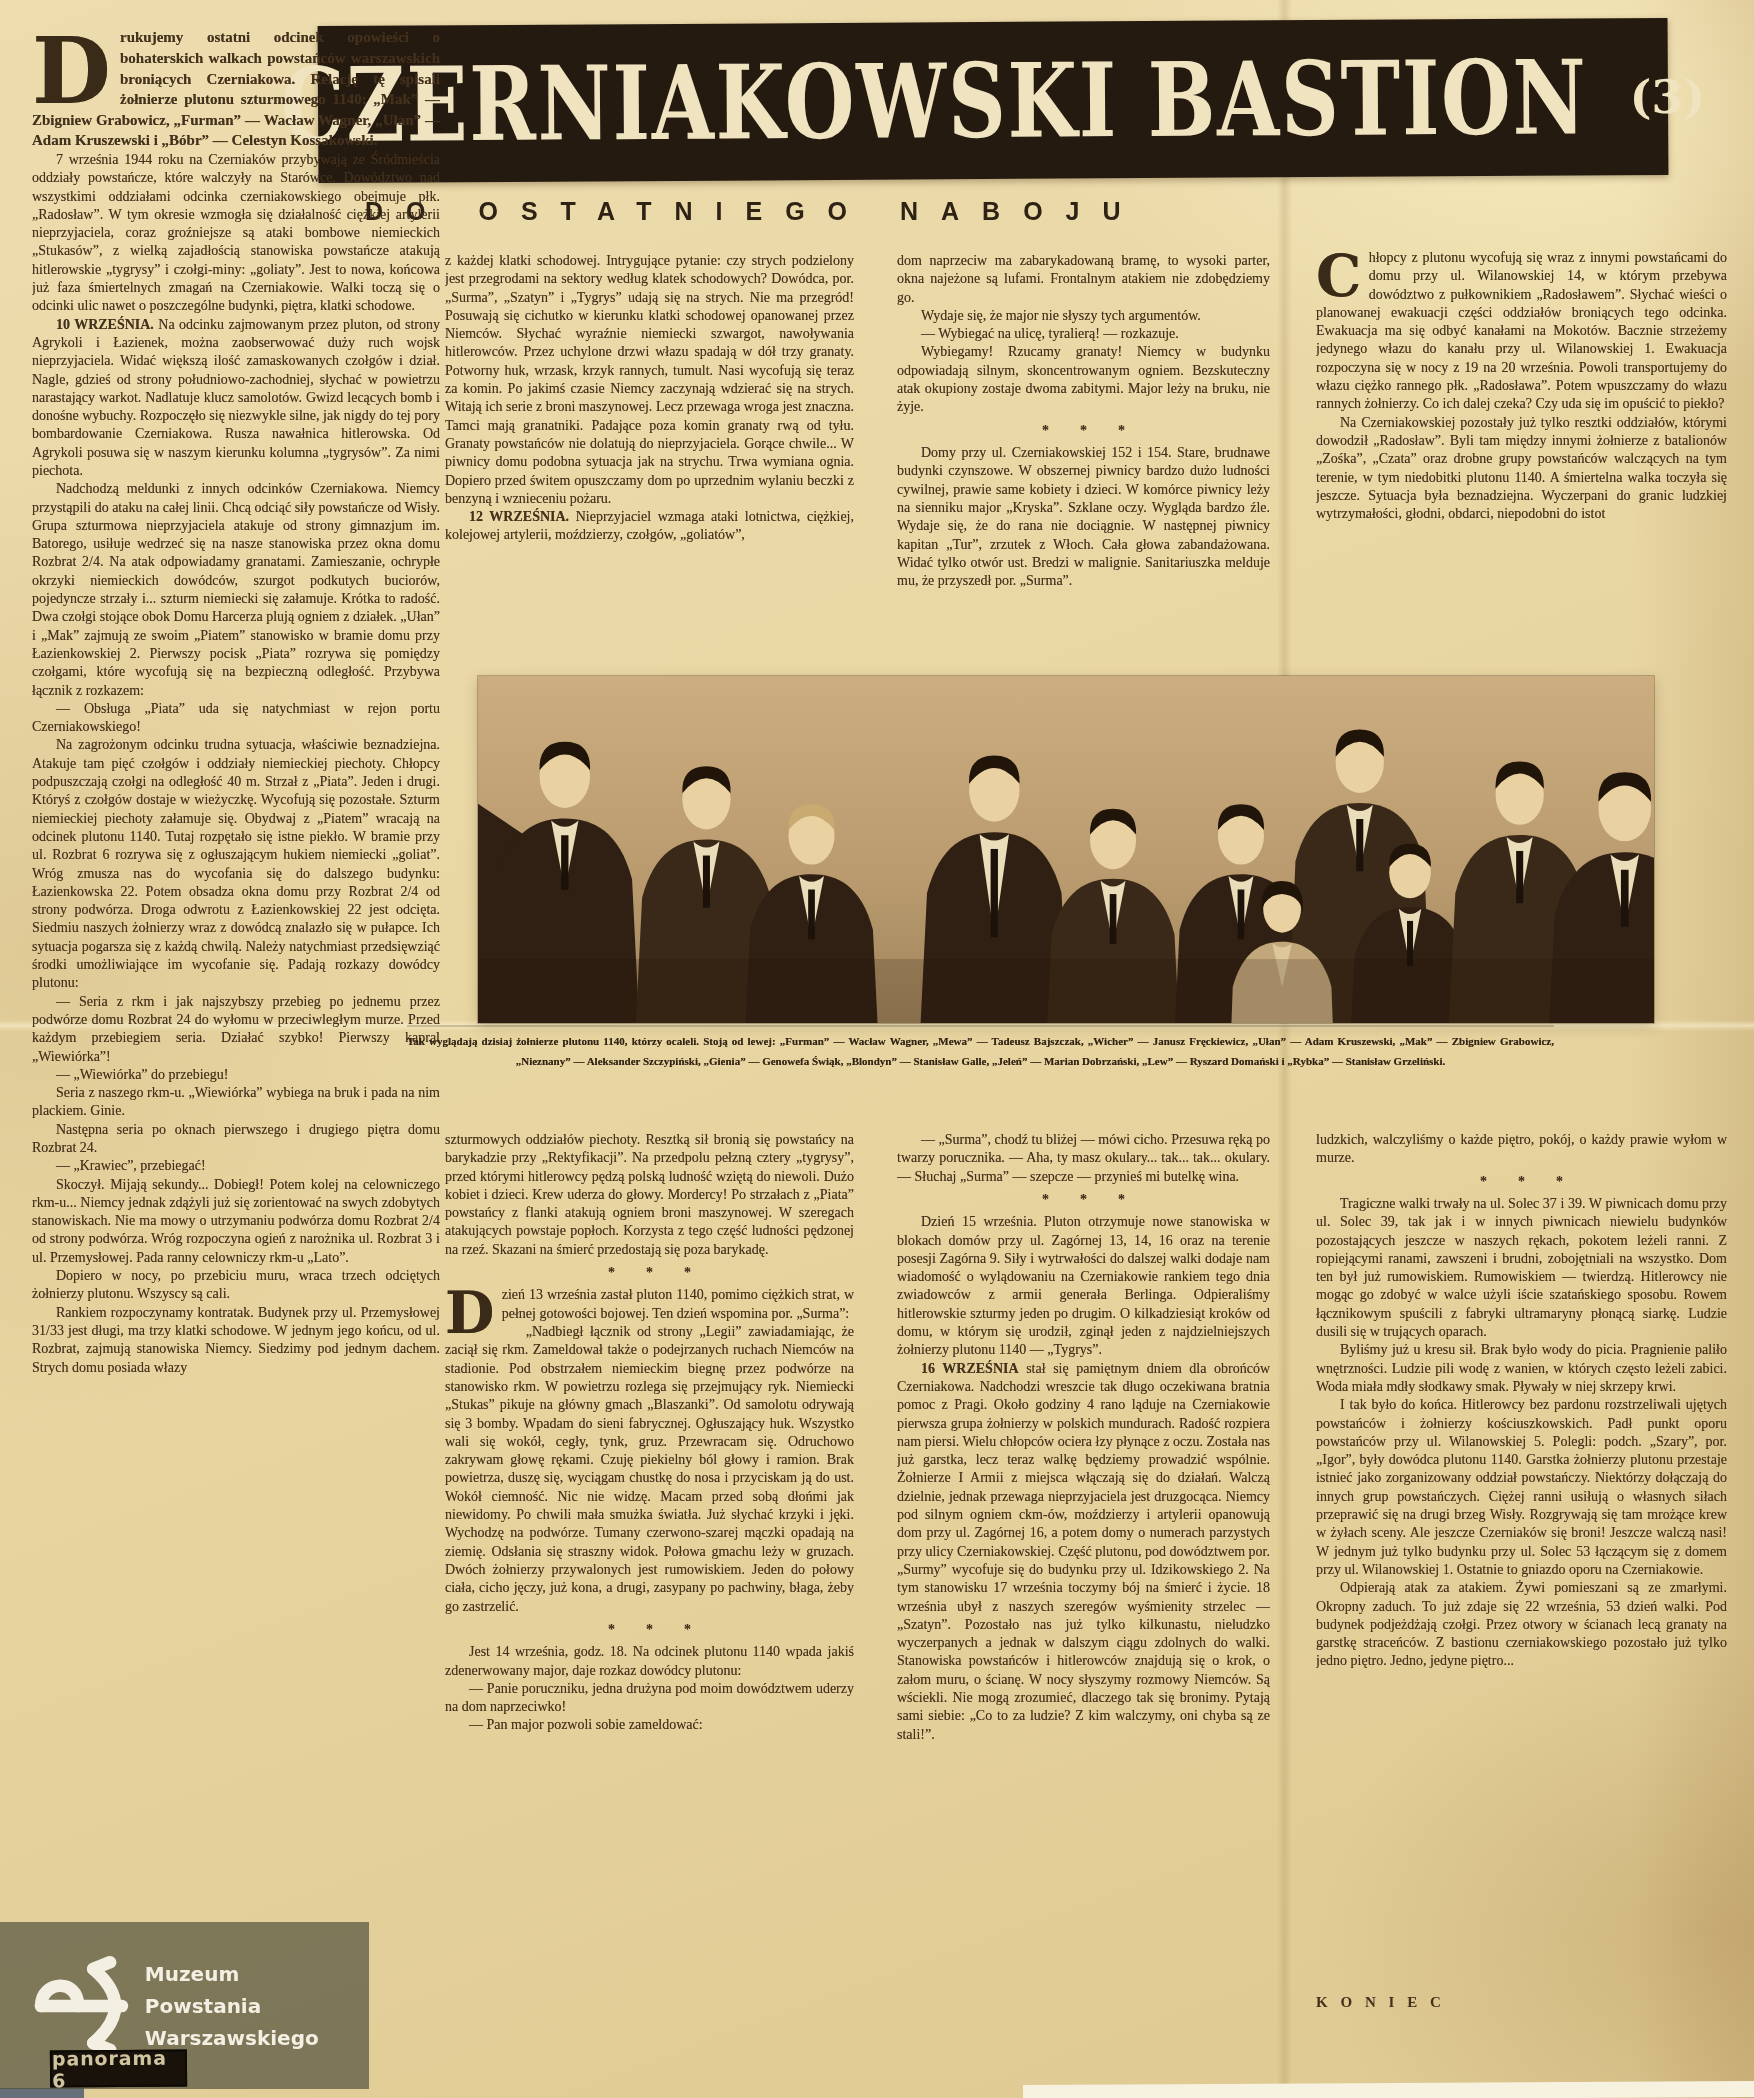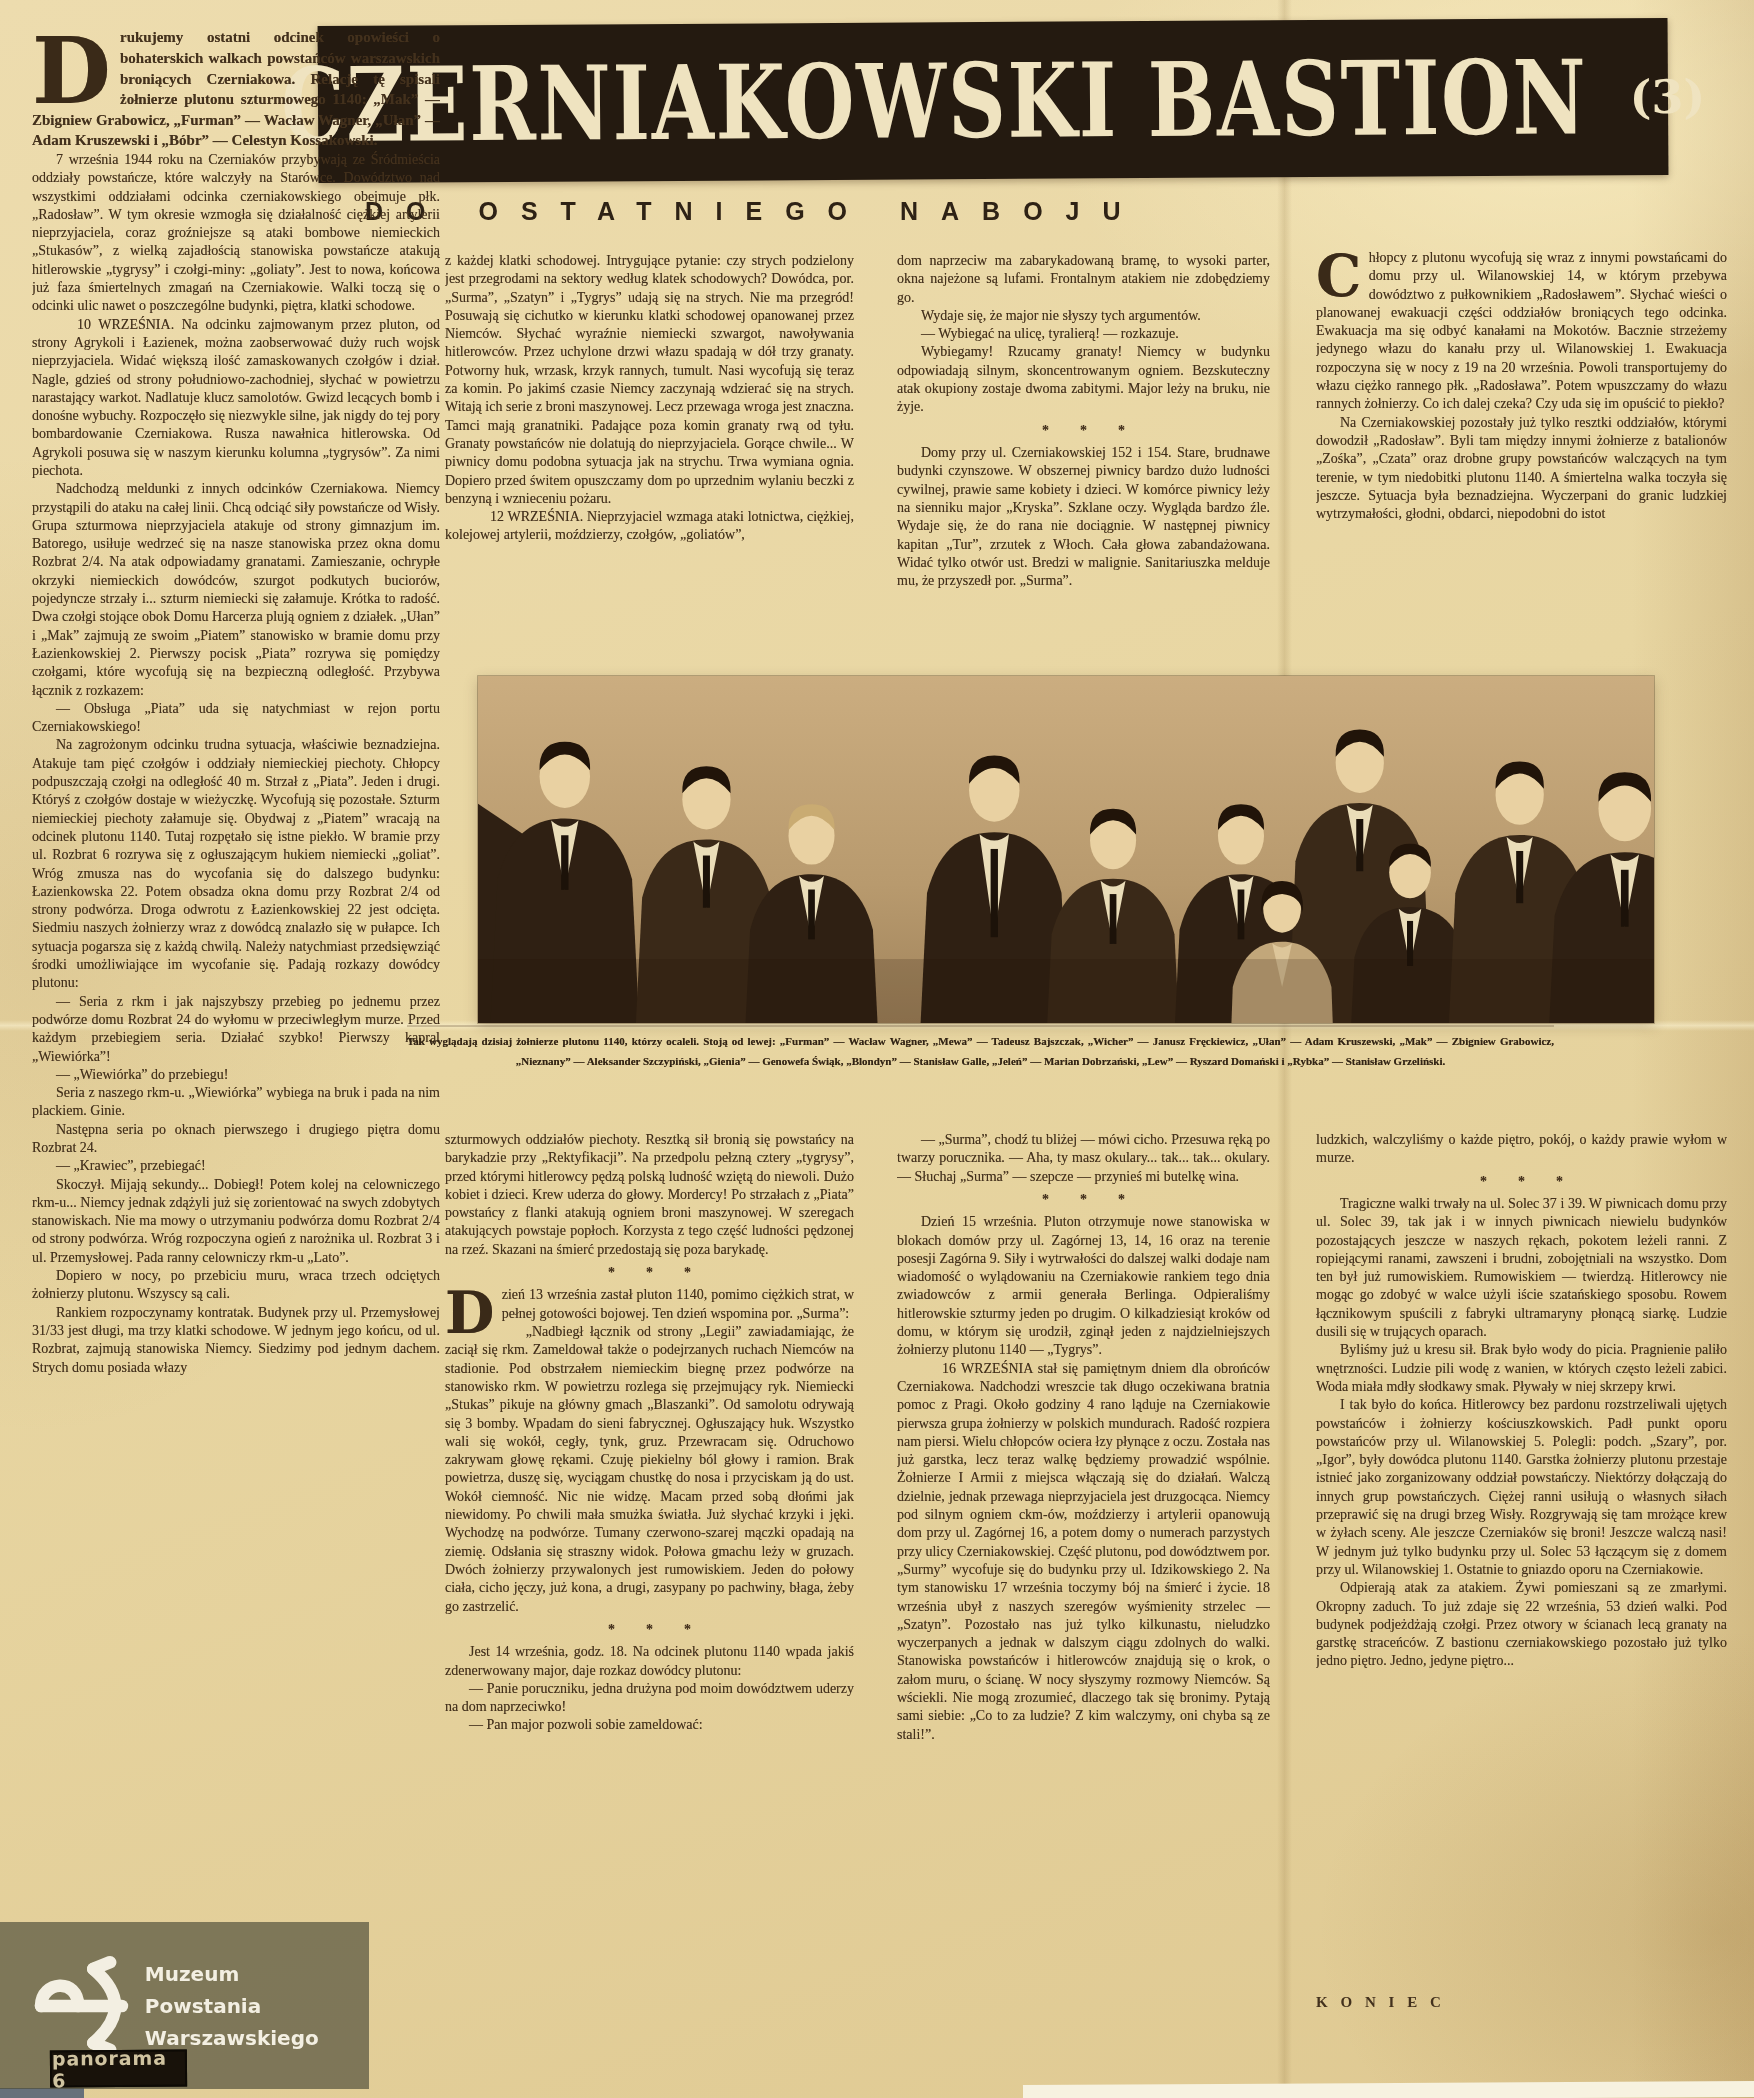--- a/index.html
+++ b/index.html
@@ -27,21 +27,21 @@
   .banner-issue{font-family:"DejaVu Serif",serif;font-weight:bold;font-size:46px;color:#efe3c0;white-space:nowrap;}
   .subtitle{position:absolute;left:365px;top:197px;width:1051px;text-align:left;
     font-family:"Liberation Sans",sans-serif;font-weight:bold;font-size:25px;letter-spacing:23px;
     color:#2e2215;white-space:nowrap;}
 
   
   .col{position:absolute;text-align:justify;font-size:14px;line-height:18.3px;color:#43311d;overflow:hidden;
        text-shadow:0 0 0.5px rgba(80,55,30,.55);}
   .col p{margin:0;text-indent:24px;}
   .col p.cont{text-indent:0;}
-  .lead{font-weight:normal;margin-left:21px;}
+  .lead{font-weight:bold;}
   .sep{text-align:center !important;text-indent:0 !important;font-weight:bold;word-spacing:27.4px;line-height:27.4px;}
   .dc{float:left;font-weight:bold;color:#3a2a18;font-family:"DejaVu Serif",serif;
       font-size:57px;line-height:46px;padding:3.7px 7.3px 0 0;}
   .dc-big{font-size:91px;line-height:73px;padding:7.3px 9.1px 0 0;}
   .intro{font-weight:bold;font-size:15px;line-height:20.6px;text-indent:0 !important;}
 
   #col1{left:32px;top:27.4px;width:408px;height:2054px;}
   #col2-top{left:445px;top:252px;width:409px;height:422px;}
   #col3-top{left:897px;top:252px;width:373px;height:422px;}
   #col4-top{left:1316px;top:249px;width:411px;height:426px;}

